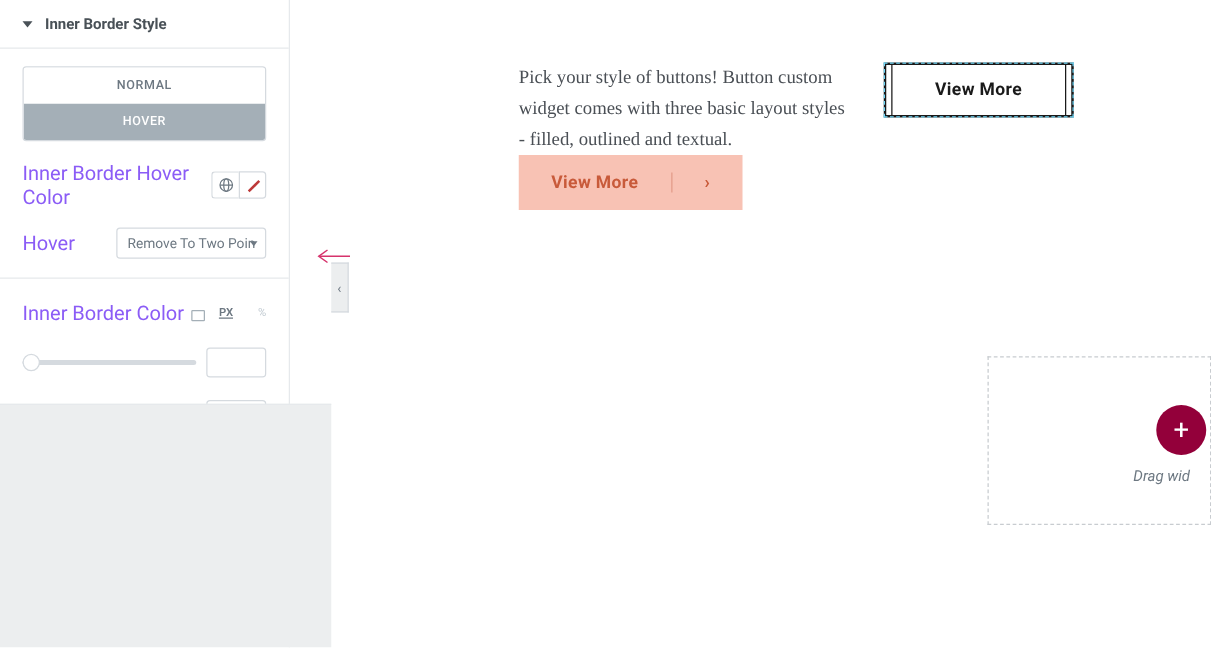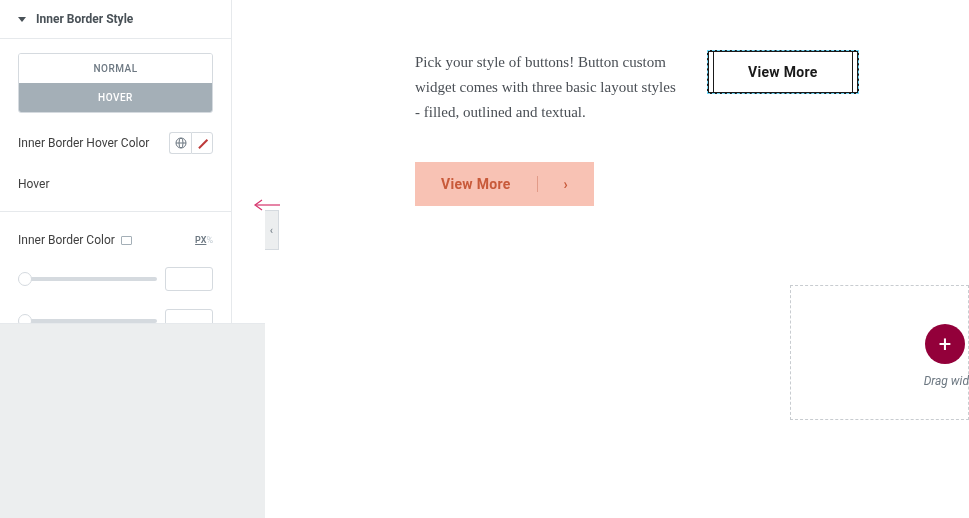--- a/index.html
+++ b/index.html
@@ -9,55 +9,55 @@
 .section-header.collapsed { border-top: 1px solid #e6e9ec; }
 .caret { width: 0; height: 0; margin-right: 10px; }
 .caret.down { border-left: 4px solid transparent; border-right: 4px solid transparent; border-top: 5px solid #495157; }
 .caret.right { border-top: 4px solid transparent; border-bottom: 4px solid transparent; border-left: 5px solid #495157; }
 .section-body { padding: 14px 18px 10px; }
 .tabs { display: flex; border: 1px solid #d5dadf; border-radius: 3px; overflow: hidden; margin-bottom: 16px; flex-direction: column; }
 .tab { flex: 1; text-align: center; padding: 9px 0; font-size: 10px; letter-spacing: 0.5px; cursor: pointer; font-weight: 500; }
 .tab.normal { background: #fff; color: #6d7882; }
 .tab.hover { background: #a4afb7; color: #fff; }
 .row { display: flex; align-items: center; justify-content: space-between; margin-bottom: 14px; min-height: 27px; }
-.row-label { color: #404040; font-size: 12px; }
+.row-label { color: #8b5cf6; font-size: 16px; }
 .mini-icons { display: flex; gap: 0; }
 .mini-icon { width: 22px; height: 22px; border: 1px solid #d5dadf; display: flex; align-items: center; justify-content: center; font-size: 11px; color: #6d7882; cursor: pointer; }
 .mini-icon:first-child { border-radius: 3px 0 0 3px; border-right: none; }
 .mini-icon:last-child { border-radius: 0 3px 3px 0; }
 .slash { width: 14px; height: 14px; position: relative; }
 .slash::before { content: ''; position: absolute; left: 2px; top: 7px; width: 12px; height: 1.5px; background: #bd3939; transform: rotate(-45deg); }
 .select { border: 1px solid #d5dadf; border-radius: 3px; padding: 5px 18px 5px 8px; font-size: 11px; color: #6d7882; background: #fff; cursor: pointer; position: relative; width: 120px; white-space: nowrap; overflow: hidden; }
 .select::after { content: ''; position: absolute; right: 6px; top: 50%; transform: translateY(-50%); border-left: 3px solid transparent; border-right: 3px solid transparent; border-top: 4px solid #6d7882; }
 .divider { height: 1px; background: #e6e9ec; margin: 4px -18px 14px; }
-.unit-toggle { display: flex; gap: 0; font-size: 9px; color: #c2cbd2; }
+.unit-toggle { display: flex; gap: 20px; font-size: 9px; color: #c2cbd2; }
 .unit-toggle .active { color: #6d7882; text-decoration: underline; font-weight: 600; }
 .device-icon { display: inline-block; width: 11px; height: 9px; border: 1px solid #a4afb7; border-radius: 1px; margin-left: 6px; position: relative; top: 1px; }
 .slider-row { display: flex; align-items: center; gap: 8px; margin-bottom: 18px; }
 .slider-track { flex: 1; height: 4px; background: #d5dadf; border-radius: 2px; position: relative; }
 .slider-thumb { position: absolute; left: 0; top: -5px; width: 14px; height: 14px; background: #fff; border: 1px solid #d5dadf; border-radius: 50%; cursor: pointer; }
 .slider-input { width: 48px; height: 24px; border: 1px solid #d5dadf; border-radius: 3px; text-align: center; font-size: 11px; }
 .bottom-gray { position: absolute; bottom: 0; left: 0; width: 265px; height: 195px; background: #eceeef; border-top: 1px solid #e6e9ec; }
 .collapse-handle { position: absolute; left: 265px; top: 210px; width: 14px; height: 40px; background: #eceeef; border: 1px solid #d5dadf; border-left: none; display: flex; align-items: center; justify-content: center; cursor: pointer; color: #6d7882; font-size: 11px; }
 .arrow-annot { position: absolute; left: 252px; top: 199px; width: 35px; height: 12px; }
 .arrow-annot svg { width: 100%; height: 100%; }
 .canvas { position: absolute; left: 280px; top: 0; right: 0; bottom: 0; background: #fff; }
 .content-row { display: flex; gap: 30px; padding: 50px 0 0 135px; }
 .col { width: 340px; }
-.col p { font-size: 15px; line-height: 1.65; color: #4a4f55; margin-bottom: 38px; font-family: Georgia, serif; }
+.col p { font-size: 15px; line-height: 1.65; color: #4a4f55; font-family: Georgia, serif; }
 .btn { display: inline-flex; align-items: center; height: 44px; font-size: 14px; font-weight: 700; letter-spacing: 0.3px; cursor: pointer; }
 .btn-filled { background: #f8c2b4; color: #c85a3a; padding: 0 26px; }
 .btn-filled .btn-text { padding-right: 26px; border-right: 1px solid #e29b88; }
 .btn-filled .btn-arrow { padding-left: 26px; color: #c85a3a; font-size: 14px; }
 .btn-outlined { border: 2px solid #1a1a1a; padding: 4px; position: relative; }
 .btn-outlined .inner { border: 1px solid #1a1a1a; padding: 12px 34px; color: #1a1a1a; }
 .selection-frame { position: absolute; inset: -2px; border: 1px dashed #71d7f7; pointer-events: none; }
 .drop-zone { position: absolute; left: 510px; top: 285px; right: 0; height: 135px; border: 1.5px dashed #c8ccd0; }
 .fab { position: absolute; right: 4px; top: 324px; width: 40px; height: 40px; border-radius: 50%; background: #93003a; color: #fff; display: flex; align-items: center; justify-content: center; font-size: 22px; cursor: pointer; }
-.drag-text { position: absolute; right: 0; top: 374px; font-size: 12px; color: #6d7882; font-style: italic; }
+.drag-text { position: absolute; right: 17px; top: 374px; font-size: 12px; color: #6d7882; font-style: italic; }
 </style>
 </head>
 <body>
 
 <div class="sidebar">
   <div class="section-header">
     <span class="caret down"></span>
     <span>Inner Border Style</span>
   </div>
   <div class="section-body">
@@ -75,20 +75,21 @@
               <line x1="1" y1="6" x2="11" y2="6" stroke="#6d7882" stroke-width="1"></line>
             </svg>
         </div>
         <div class="mini-icon">
             <span class="slash"></span>
           </div>
       </div>
     </div>
     <div class="row">
       <span class="row-label">Hover</span>
+      <div class="select">Remove To Two Poin</div>
     </div>
     <div class="divider"></div>
     <div class="row">
       <span class="row-label"><span>Inner Border Color</span><span class="device-icon"></span></span>
       <div class="unit-toggle">
         <span class="active">PX</span>
         <span>%</span>
       </div>
     </div>
     <div class="slider-row">

